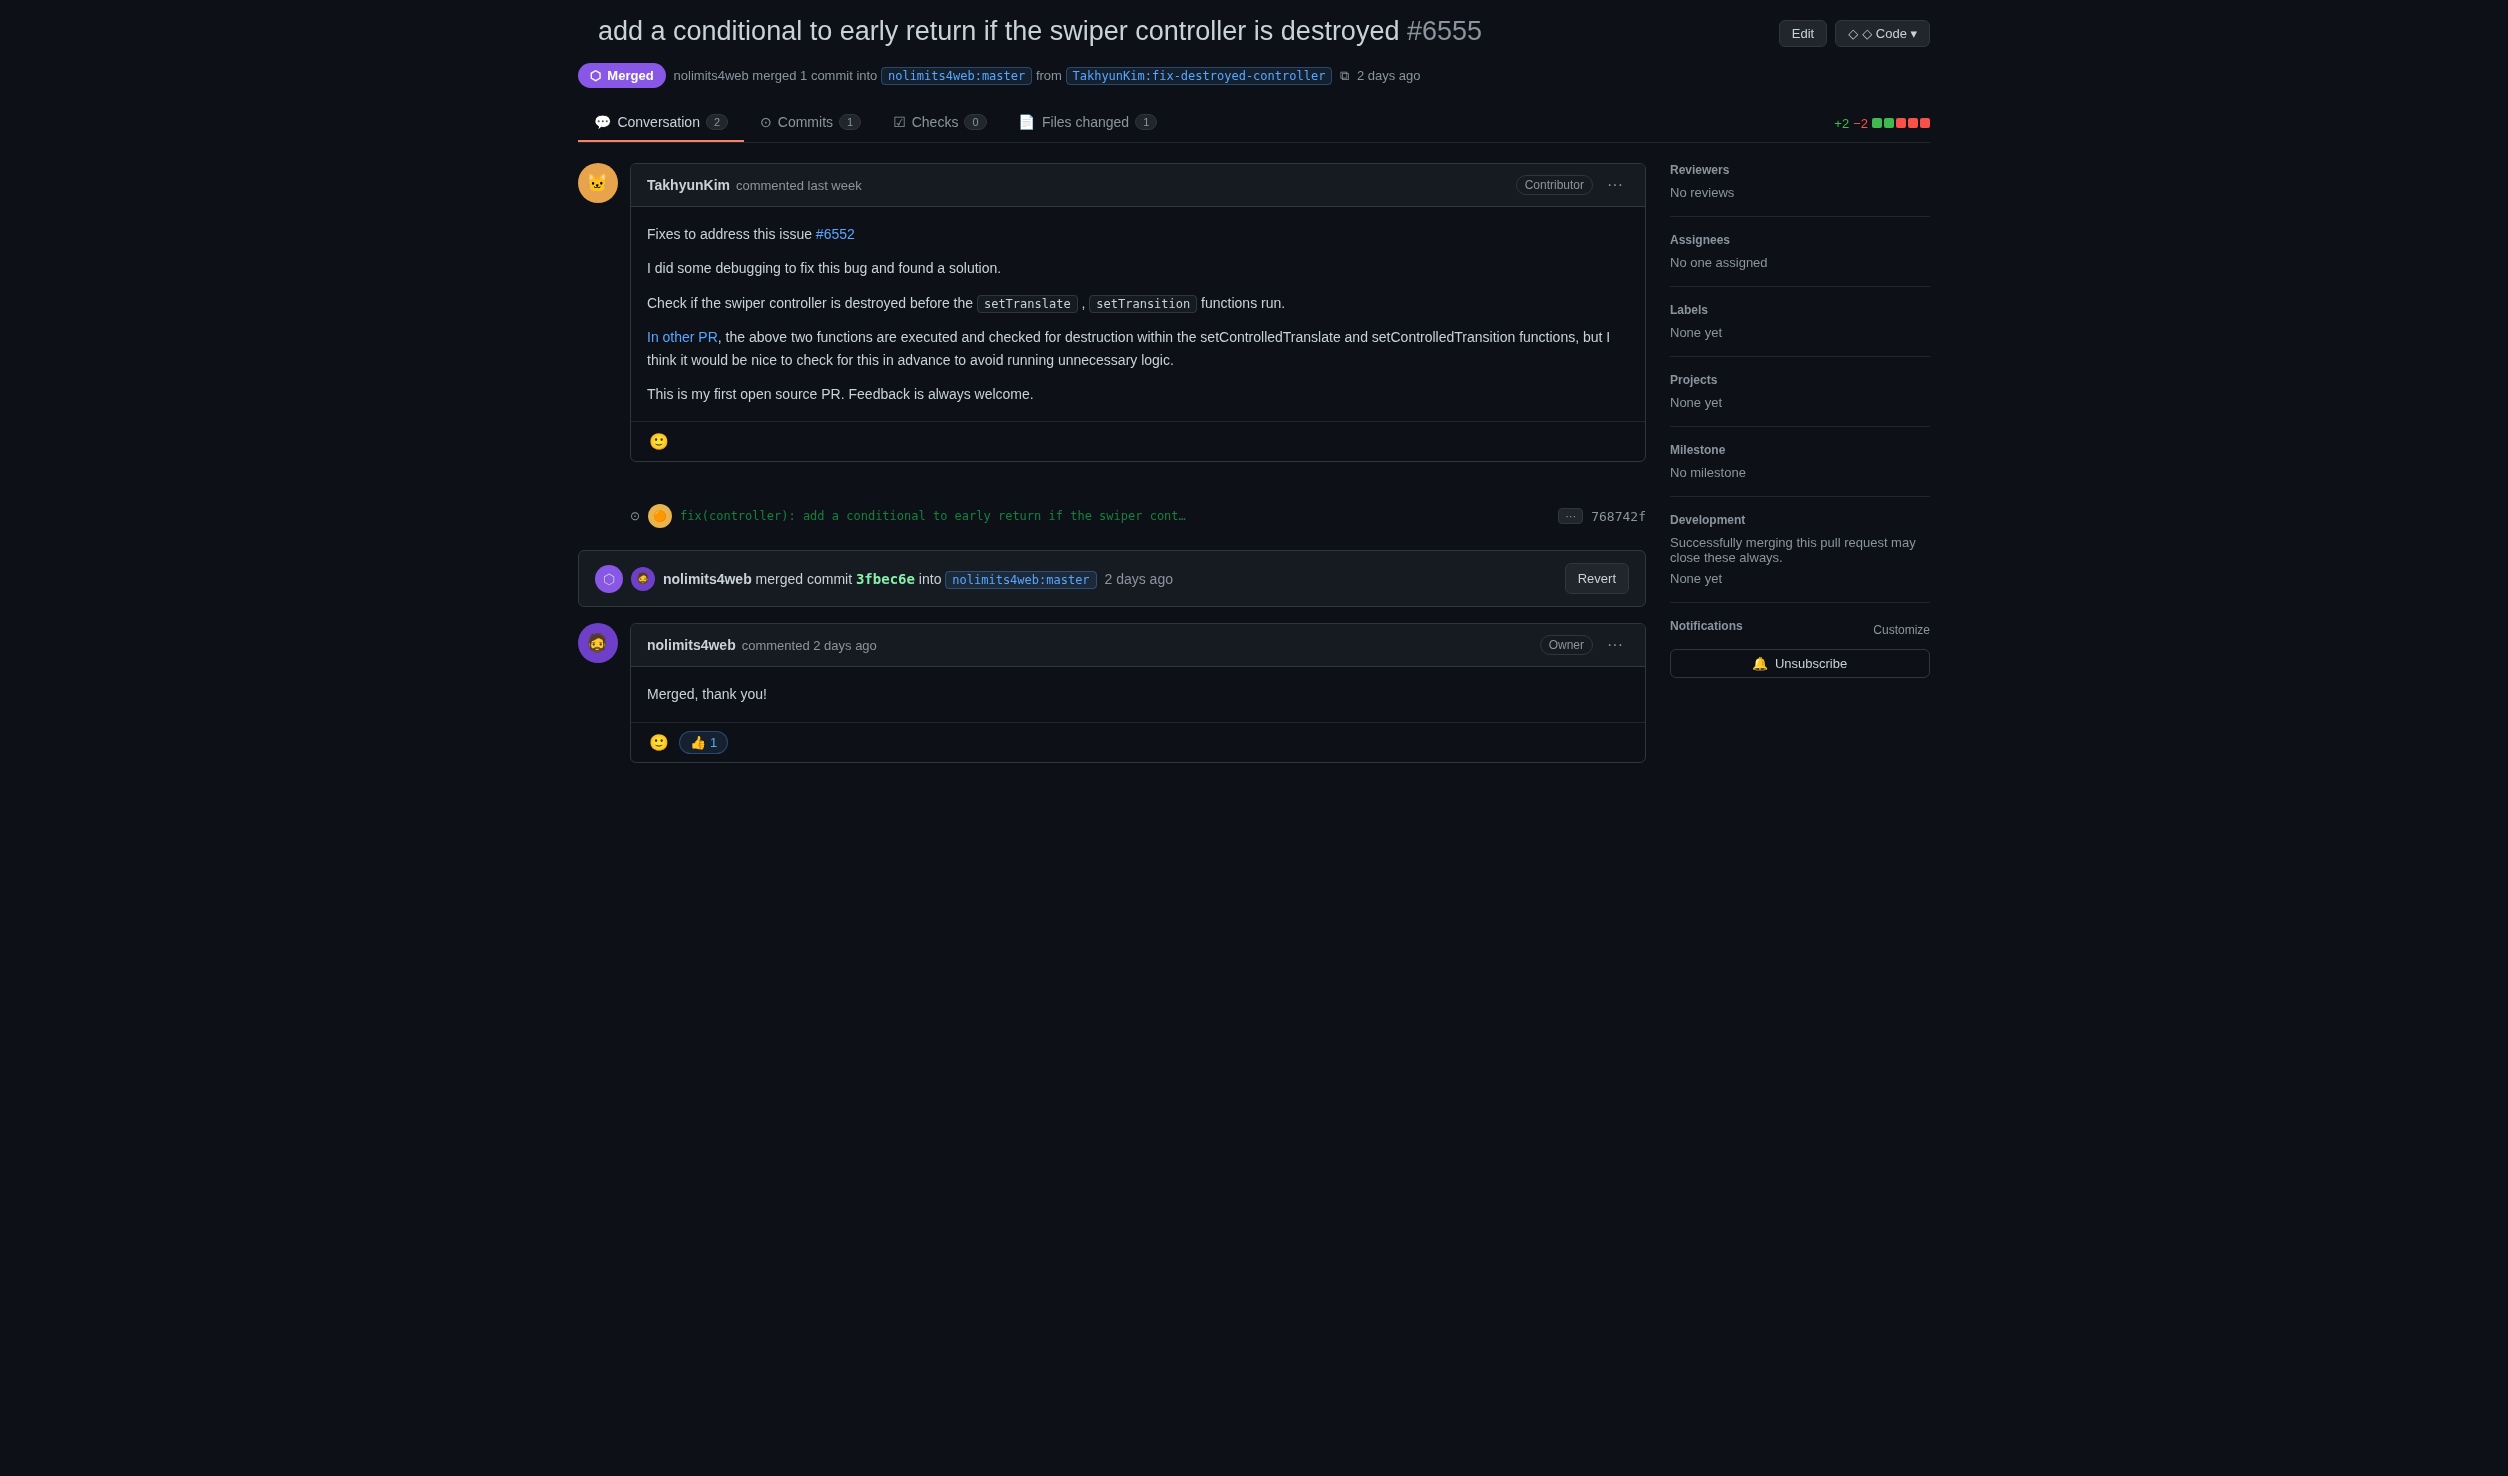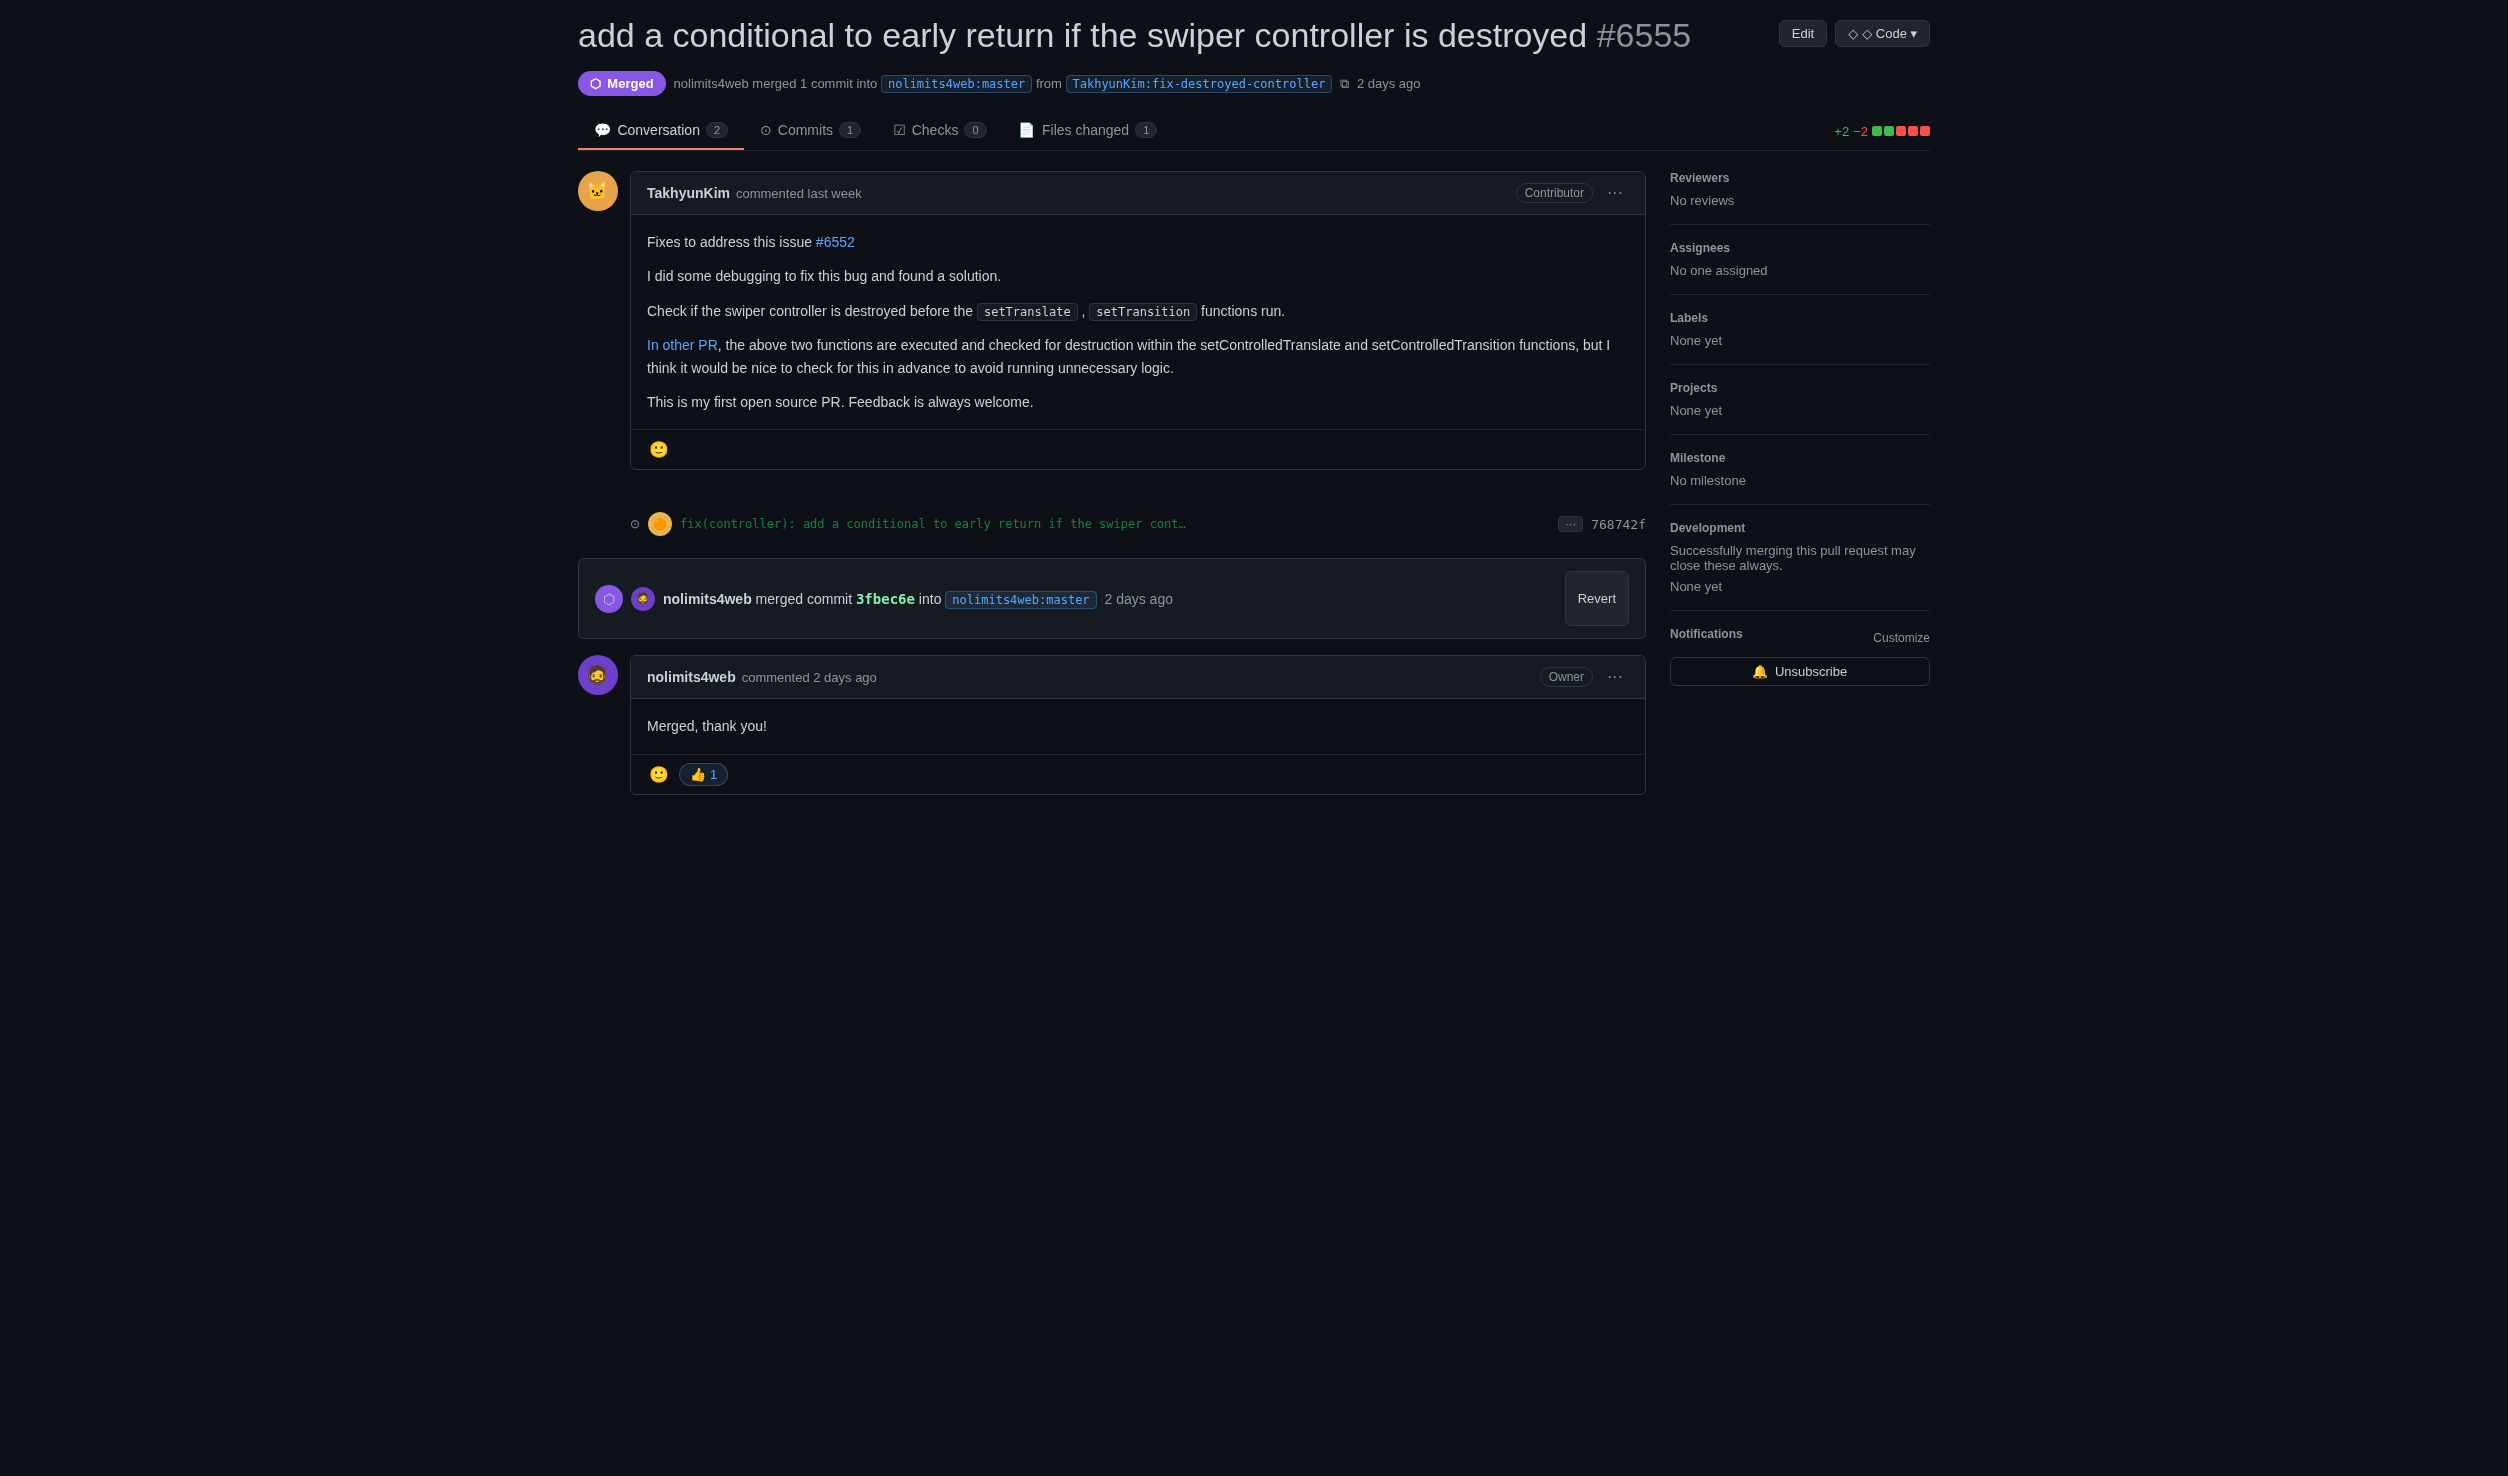--- a/index.html
+++ b/index.html
@@ -16,24 +16,25 @@
       padding: 16px 24px;
     }
     
     .pr-header {
       display: flex;
       align-items: flex-start;
       justify-content: space-between;
       margin-bottom: 16px;
     }
     .pr-title {
-      font-size: 34px;
+      font-size: 27px;
       font-weight: 400;
       color: #c9d1d9;
       flex: 1;
+      margin-left: 20px;
     }
     .pr-title .pr-number {
       color: #8b949e;
       font-weight: 300;
     }
     .pr-header-actions {
       display: flex;
       gap: 8px;
       align-items: center;
       flex-shrink: 0;
@@ -282,21 +283,21 @@
       background: #8957e5;
       display: flex;
       align-items: center;
       justify-content: center;
       font-size: 14px;
     }
     .revert-btn {
       background: #21262d;
       border: 1px solid #30363d;
       color: #c9d1d9;
-      padding: 19px 12px;
+      padding: 7px 12px;
       border-radius: 6px;
       cursor: pointer;
       font-size: 13px;
     }
     .avatar-placeholder {
       width: 40px;
       height: 40px;
       border-radius: 50%;
       background: #21262d;
       display: flex;

